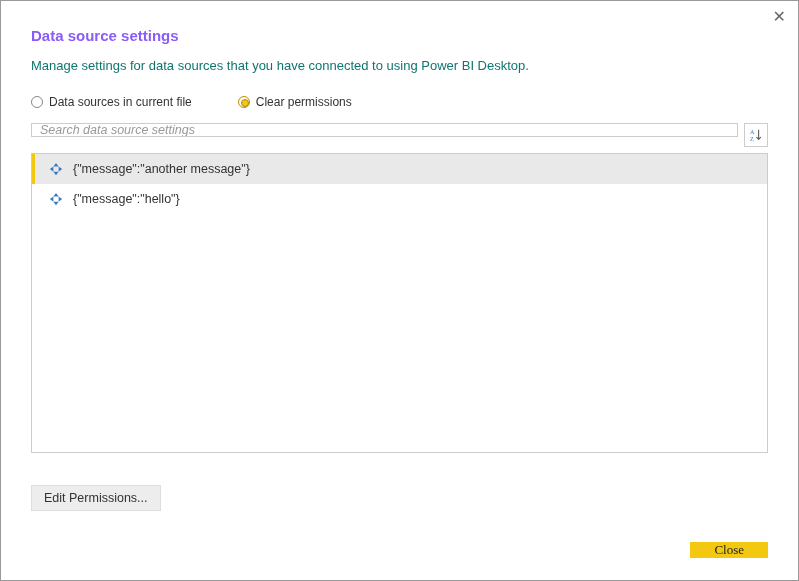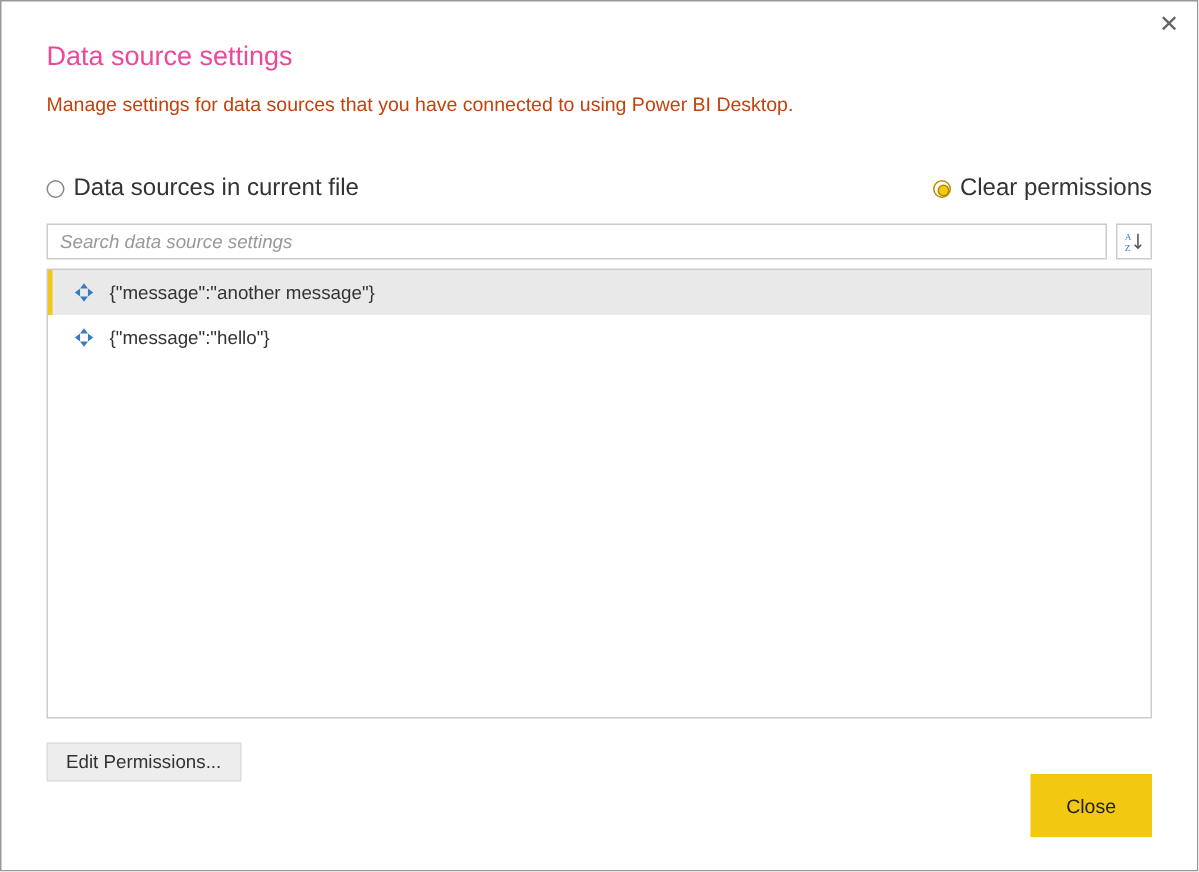--- a/index.html
+++ b/index.html
@@ -18,37 +18,36 @@
   .close-x {
     position: absolute;
     top: 8px; right: 12px;
     font-size: 16px;
     color: #666;
     cursor: pointer;
     line-height: 1;
     font-family: Arial, sans-serif;
   }
   .title {
-    font-size: 18px;
-    font-weight: 400;
-    color: #ec4899;
+    font-size: 15px;
+    font-weight: 700;
+    color: #8b5cf6;
     margin: 10px 0 14px 0;
   }
   .subtitle {
     font-size: 13px;
-    color: #c2410c;
-    margin-bottom: 40px;
+    color: #0f766e;
+    margin-bottom: 22px;
   }
   .radio-row {
     display: flex;
     gap: 46px;
     align-items: center;
     margin-bottom: 14px;
-    font-size: 16px;
-    justify-content: space-between;
+    font-size: 12px;
   }
   .radio-opt {
     display: flex;
     align-items: center;
     gap: 6px;
     cursor: pointer;
   }
   .radio-circle {
     width: 12px; height: 12px;
     border: 1px solid #888;
@@ -68,21 +67,21 @@
     border: 1px solid #b38a00;
     border-radius: 50%;
   }
   .search-row {
     display: flex;
     gap: 6px;
     margin-bottom: 0;
   }
   .search-input {
     flex: 1;
-    height: 24px;
+    height: 14px;
     border: 1px solid #ccc;
     padding: 0 8px;
     font-size: 12.5px;
     color: #888;
     outline: none;
   }
   .search-input::placeholder {
     color: #999;
     font-style: italic;
   }
@@ -119,21 +118,21 @@
     background: #e9e9e9;
     border-left: 3px solid #f2c811;
   }
   .ds-icon {
     width: 14px; height: 14px;
     flex-shrink: 0;
   }
   .button-bar {
     display: flex;
     gap: 22px;
-    margin-top: 16px;
+    margin-top: 32px;
   }
   .btn {
     height: 26px;
     padding: 0 12px;
     background: #ededed;
     border: 1px solid #ddd;
     font-size: 12.5px;
     color: #333;
     cursor: pointer;
     display: inline-flex;
@@ -141,27 +140,28 @@
     gap: 4px;
   }
   .btn .caret {
     font-size: 9px;
     color: #666;
   }
   .close-btn {
     position: absolute;
     right: 30px;
     bottom: 22px;
-    height: 42px;
+    height: 16px;
     padding: 0 24px;
     background: #f2c811;
     border: none;
     font-size: 13px;
     color: #222;
     cursor: pointer;
+    font-family: Liberation Serif, serif;
   }
 </style>
 </head>
 <body>
 
 <div class="dialog">
 
   <div class="close-x">✕</div>
 
   <div class="title">Data source settings</div>

